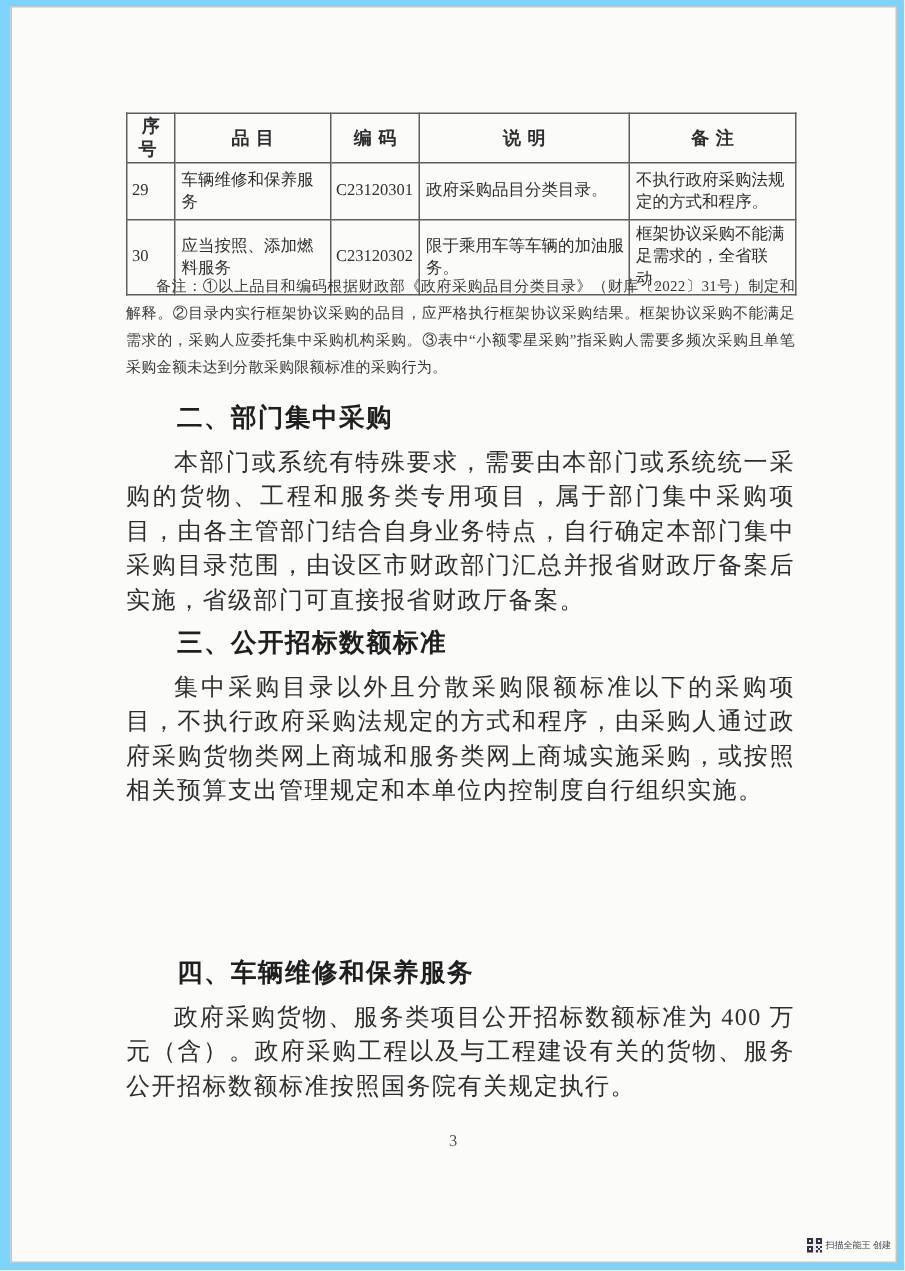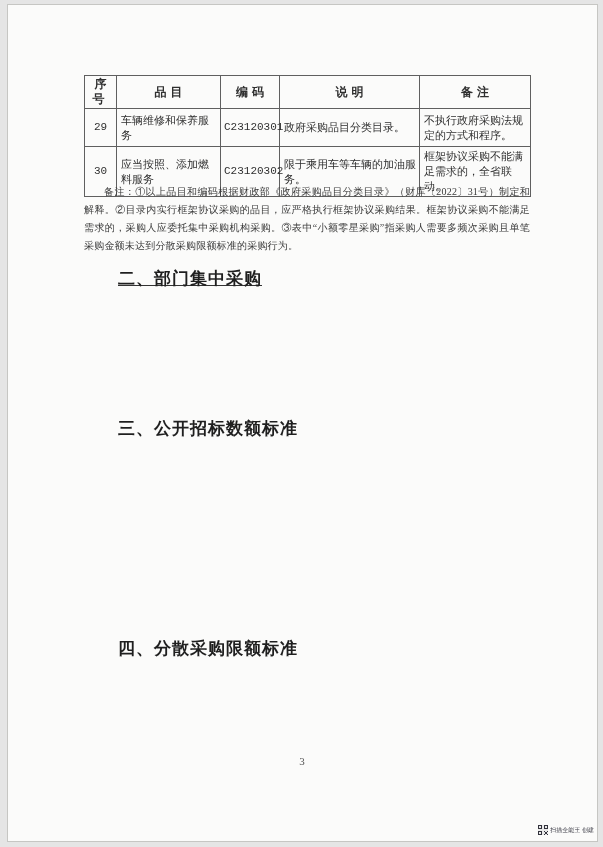--- a/index.html
+++ b/index.html
@@ -1,40 +1,40 @@
 <!DOCTYPE html>
 <html><head>
 <meta charset="utf-8">
 <style>
   html,body{margin:0;padding:0;background:#ffffff;}
-  .canvas{position:relative;width:603px;height:847px;background:#e5e5e5;overflow:hidden;
+  .canvas{position:relative;width:603px;height:847px;background:#7dd3fc;overflow:hidden;
           font-family:"Liberation Serif","DejaVu Serif",serif;color:#333;}
   .page{position:absolute;left:7px;top:4px;width:589px;height:836px;
         border:1px solid #c6c6c3;background:#fbfbfa;}
 
   
   .doc-table{position:absolute;left:76px;top:70px;width:446px;border-collapse:collapse;
              table-layout:fixed;font-size:11px;line-height:15px;color:#2f2f2f;}
   .doc-table th,.doc-table td{border:1px solid #5f5f5f;padding:2px 3px;vertical-align:middle;}
   .doc-table{border:1.5px solid #4c4c4c;}
   .doc-table th{font-weight:bold;font-size:12px;letter-spacing:0.35em;text-indent:0.35em;
                 text-align:center;height:19px;padding:1px 0;}
-  .doc-table td.cell-center{text-align:center;font-family:Liberation Mono, monospace;}
+  .doc-table td.cell-center{text-align:left;}
   .doc-table td.cell-left{text-align:left;padding-left:4px;padding-right:2px;}
   .row-29 td{height:33px;}
   .row-30 td{height:44px;}
 
   
   .table-note{position:absolute;left:76px;top:178px;width:446px;margin:0;
               font-size:10px;line-height:18px;letter-spacing:0.2px;
               text-align:justify;text-indent:2em;color:#3a3a3a;}
 
   
   .sec{position:absolute;left:76px;width:446px;}
-  .sec-2{top:262px;text-decoration:underline;}
+  .sec-2{top:262px;}
   .sec-3{top:412px;}
   .sec-4{top:632px;}
   .sec h3{margin:0;font-family:"Liberation Sans","DejaVu Sans",sans-serif;
           font-size:17px;line-height:24px;font-weight:bold;color:#1f1f1f;
           text-indent:2em;letter-spacing:1px;}
   .sec p{margin:6px 0 0 0;font-size:16px;line-height:23px;letter-spacing:1px;
          text-align:justify;text-indent:2em;color:#2e2e2e;}
   .sec p + p{margin-top:5px;}
 
   
@@ -83,28 +83,31 @@
           <td class="cell-left">限于乘用车等车辆的加油服务。</td>
           <td class="cell-left">框架协议采购不能满足需求的，全省联动。</td>
         </tr>
       </tbody>
     </table>
 
     <p class="table-note">备注：①以上品目和编码根据财政部《政府采购品目分类目录》（财库〔2022〕31号）制定和解释。②目录内实行框架协议采购的品目，应严格执行框架协议采购结果。框架协议采购不能满足需求的，采购人应委托集中采购机构采购。③表中“小额零星采购”指采购人需要多频次采购且单笔采购金额未达到分散采购限额标准的采购行为。</p>
 
     <section class="sec sec-2">
       <h3>二、部门集中采购</h3>
+      <p>本部门或系统有特殊要求，需要由本部门或系统统一采购的货物、工程和服务类专用项目，属于部门集中采购项目，由各主管部门结合自身业务特点，自行确定本部门集中采购目录范围，由设区市财政部门汇总并报省财政厅备案后实施，省级部门可直接报省财政厅备案。</p>
     </section>
 
     <section class="sec sec-3">
       <h3>三、公开招标数额标准</h3>
+      <p>集中采购目录以外且分散采购限额标准以下的采购项目，不执行政府采购法规定的方式和程序，由采购人通过政府采购货物类网上商城和服务类网上商城实施采购，或按照相关预算支出管理规定和本单位内控制度自行组织实施。</p>
     </section>
 
     <section class="sec sec-4">
-      <h3>四、分散采购限额标准</h3>
+      <h3>四、车辆维修和保养服务</h3>
+      <p>政府采购货物、服务类项目公开招标数额标准为 400 万元（含）。政府采购工程以及与工程建设有关的货物、服务公开招标数额标准按照国务院有关规定执行。</p>
     </section>
 
     <div class="pageno">3</div>
 
     <div class="watermark">
       <span class="wicon">
         <svg width="10" height="10" viewBox="0 0 7 7" shape-rendering="crispEdges" aria-hidden="true">
           <rect x="0" y="0" width="7" height="7" fill="#e9e9e9"></rect>
           <rect x="0" y="0" width="3" height="3" fill="#33333d"></rect>
           <rect x="1" y="1" width="1" height="1" fill="#e9e9e9"></rect>

